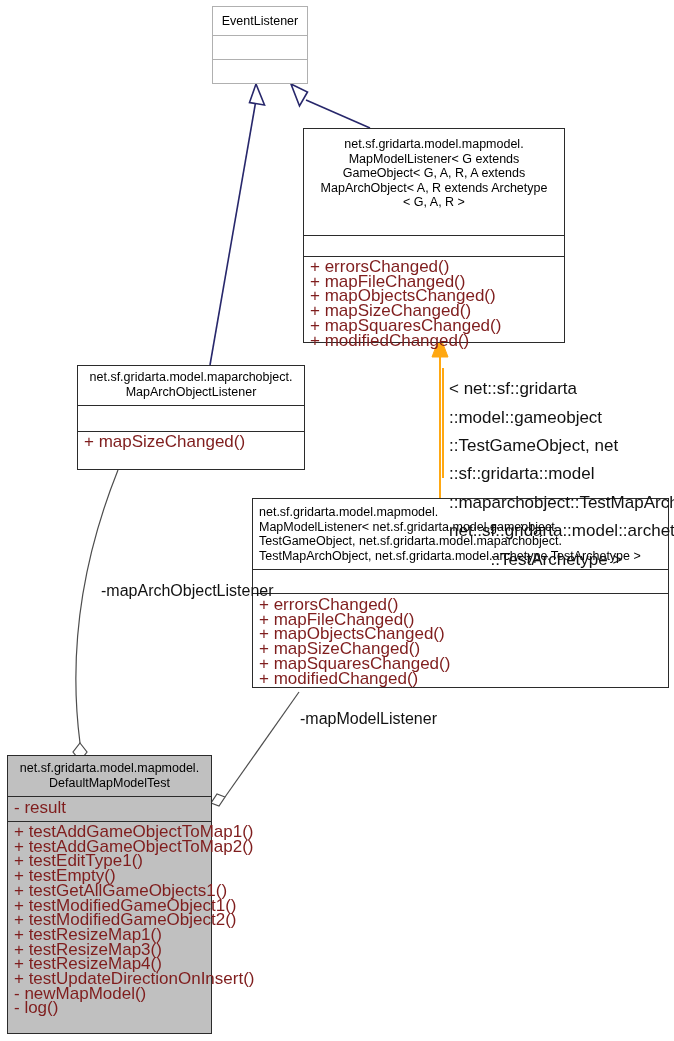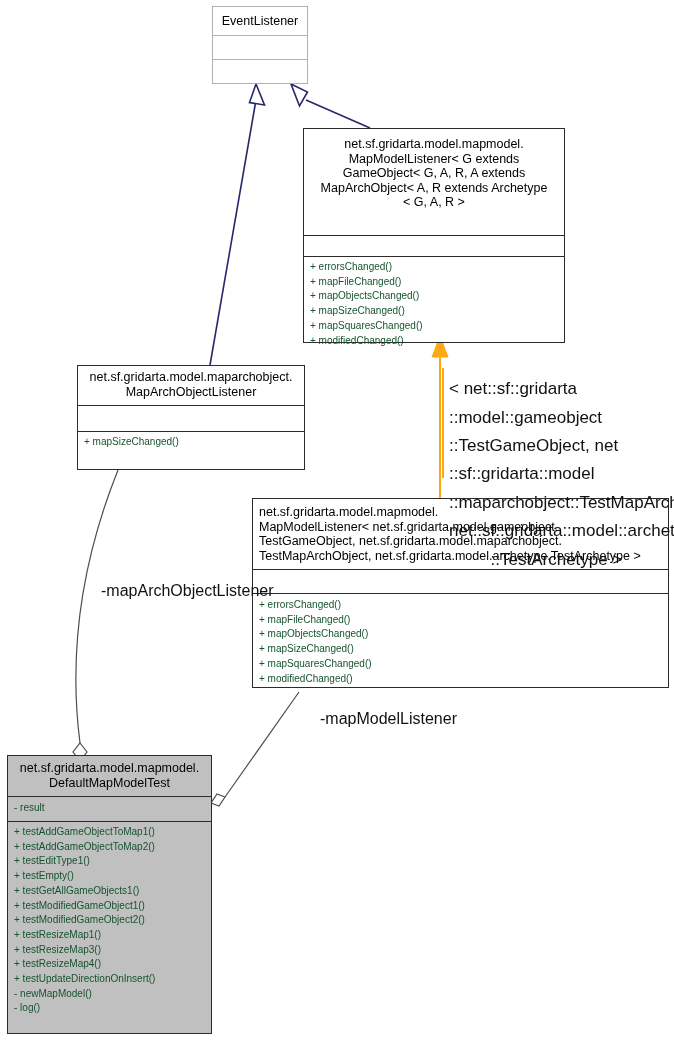--- a/index.html
+++ b/index.html
@@ -55,23 +55,23 @@
     text-align: center;
     font-size: 12.5px;
     line-height: 14.5px;
     color: #000000;
     white-space: pre-line;
   }
   .title.left {
     text-align: left;
   }
   .attrs, .ops {
-    font-size: 10px;
+    font-size: 17px;
     line-height: 14.7px;
-    color: #14532d;
+    color: #7f1d1d;
     text-align: left;
   }
   .member {
     white-space: pre;
   }
   .edge-label {
     position: absolute;
     font-size: 16px;
     line-height: 14px;
     color: #111111;
@@ -189,21 +189,21 @@
       <div class="member">+ testResizeMap3()</div>
       <div class="member">+ testResizeMap4()</div>
       <div class="member">+ testUpdateDirectionOnInsert()</div>
       <div class="member">- newMapModel()</div>
       <div class="member">- log()</div>
     </div>
   </div>
 
   <div class="edge-label" style="left:101px; top:584px;">-mapArchObjectListener</div>
 
-  <div class="edge-label" style="left:320px; top:712px;">-mapModelListener</div>
+  <div class="edge-label" style="left:300px; top:712px;">-mapModelListener</div>
 
   <div class="tmpl-note" style="left:449px; top:368px; width:215px;">
     <span class="ln">&lt; net::sf::gridarta</span>
     <span class="ln">::model::gameobject</span>
     <span class="ln">::TestGameObject, net</span>
     <span class="ln">::sf::gridarta::model</span>
     <span class="ln">::maparchobject::TestMapArchObject,</span>
     <span class="ln">net::sf::gridarta::model::archetype</span>
     <span class="ln ctr">::TestArchetype &gt;</span>
   </div>

